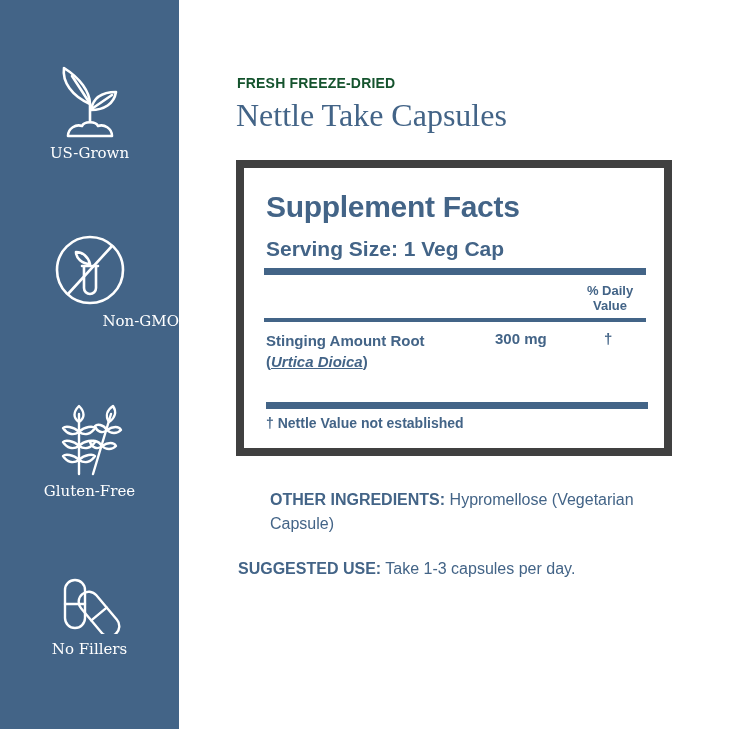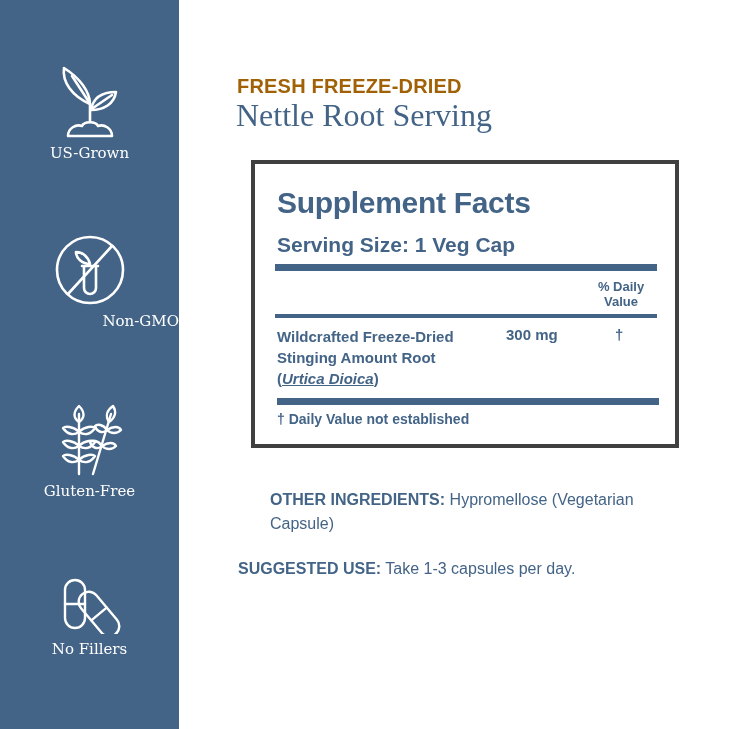--- a/index.html
+++ b/index.html
@@ -14,30 +14,30 @@
       background: #436487;
     }
     .badge { position: absolute; left: 0; width: 179px; text-align: center; color: #fff; }
     .badge svg { display: block; margin: 0 auto; }
     .badge .label {
       font-family: "DejaVu Serif", "Liberation Serif", serif;
       font-size: 15px; color: #ffffff; margin-top: 6px; display: block;
     }
     .eyebrow {
       position: absolute; left: 237px; top: 75px;
-      font-weight: bold; font-size: 20px; letter-spacing: 0.2px; color: #a16207;
+      font-weight: bold; font-size: 14px; letter-spacing: 0.2px; color: #14532d;
     }
     .title {
       position: absolute; left: 236px; top: 97px;
       font-family: "Liberation Serif", "DejaVu Serif", serif;
       font-size: 32px; color: #436487;
     }
     .facts {
       position: absolute; left: 236px; top: 160px; width: 420px; height: 280px;
-      border: 4px solid #404040; box-sizing: content-box; margin-left: 15px;
+      border: 8px solid #404040; box-sizing: content-box;
     }
     .facts .head {
       position: absolute; left: 22px; top: 22px;
       font-weight: bold; font-size: 30px; color: #436487; letter-spacing: -0.3px;
     }
     .facts .serving {
       position: absolute; left: 22px; top: 69px;
       font-weight: bold; font-size: 21px; color: #436487;
     }
     .bar { position: absolute; background: #436487; }
@@ -107,42 +107,41 @@
       <g transform="rotate(-40 40 40)">
         <path d="M30 24 A10 10 0 0 1 50 24 V56 A10 10 0 0 1 30 56 Z"></path>
         <path d="M30 40 H50"></path>
       </g>
     </svg>
     <span class="label">No Fillers</span>
   </div>
 </div>
 
 <div class="eyebrow">FRESH FREEZE-DRIED</div>
-<div class="title">Nettle Root Serving</div>
+<div class="title">Nettle Take Capsules</div>
 
 <div class="facts">
   <div class="head">Supplement Facts</div>
   <div class="serving">Serving Size: 1 Veg Cap</div>
 
   <div class="bar" style="left:20px; top:100px; width:382px; height:7px;"></div>
 
   <div class="colhead" style="left:334px; top:115px; width:64px;">
     <div>% Daily</div>
     <div>Value</div>
   </div>
 
   <div class="bar" style="left:20px; top:150px; width:382px; height:4px;"></div>
 
   <div class="ingredient">
-    <div>Wildcrafted Freeze-Dried</div>
     <div>Stinging Amount Root</div>
     <div><span>(</span><i>Urtica Dioica</i><span>)</span></div>
   </div>
   <div class="amount">300 mg</div>
   <div class="dv">†</div>
 
   <div class="bar" style="left:22px; top:234px; width:382px; height:7px;"></div>
-  <div class="footnote">† Daily Value not established</div>
+  <div class="footnote">† Nettle Value not established</div>
 </div>
 
 <div class="para" style="top:488px;margin-left:32px;"><b>OTHER INGREDIENTS:</b><span> Hypromellose (Vegetarian Capsule)</span></div>
 
 <div class="para" style="top:557px;"><b>SUGGESTED USE:</b><span> Take 1-3 capsules per day.</span></div>
 
 </body></html>

